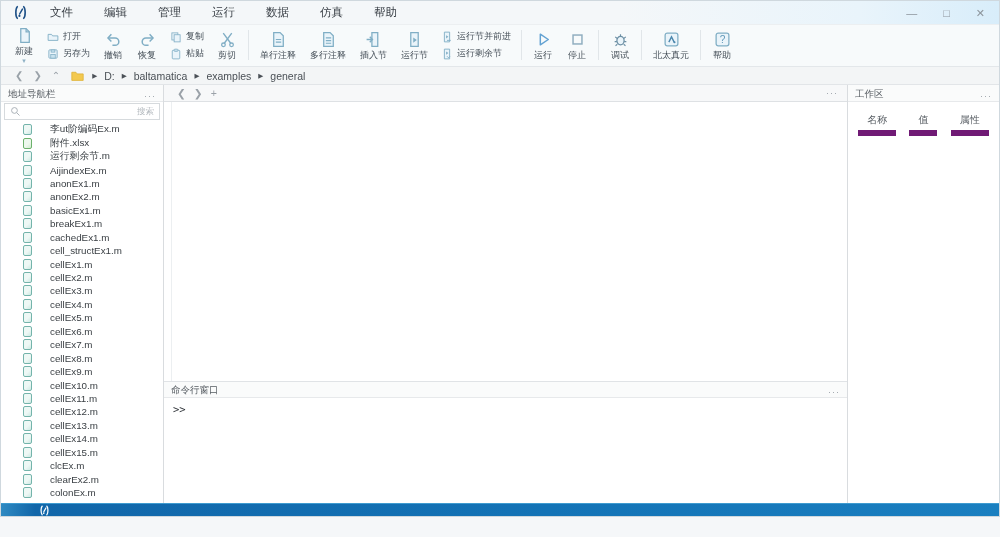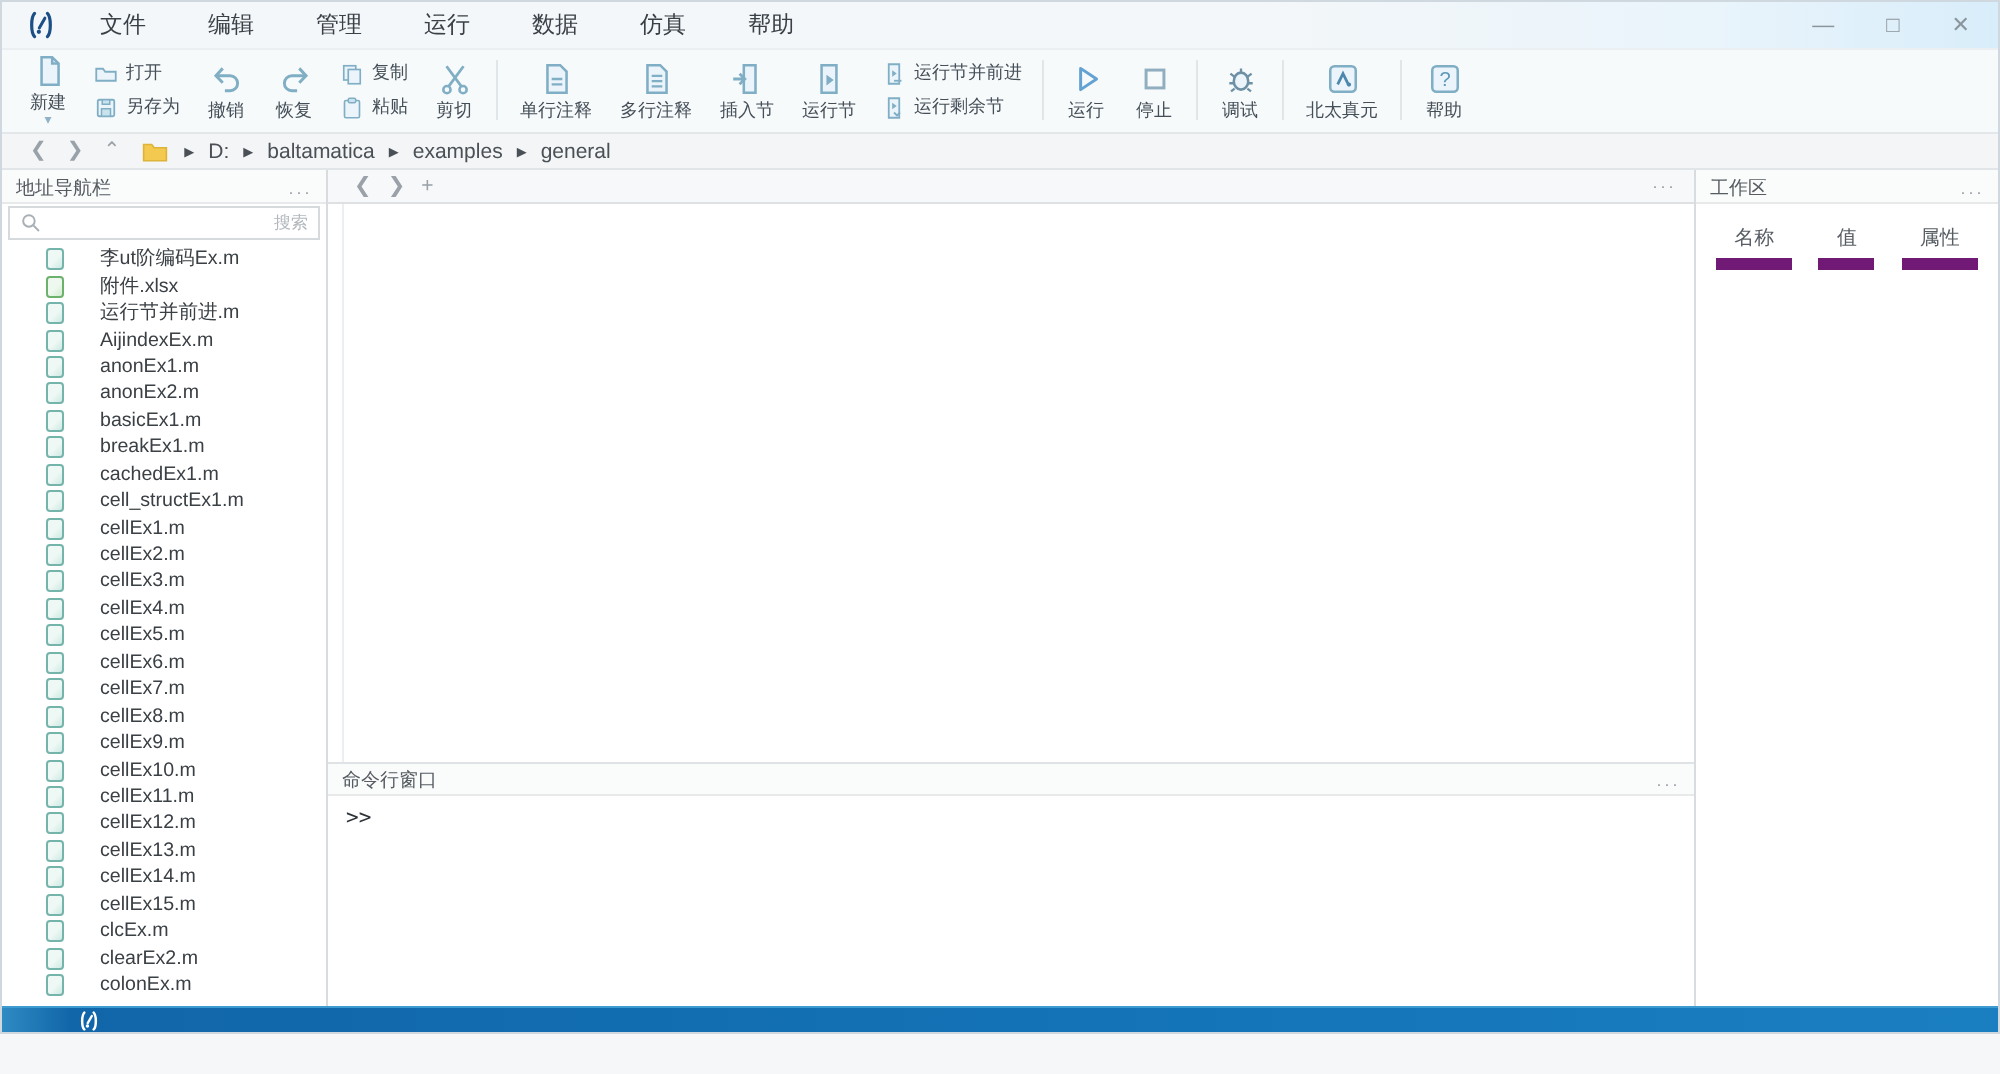--- a/index.html
+++ b/index.html
@@ -297,21 +297,21 @@
           <div class="file-item">
        <span class="ficon m"></span>
        <span>李ut阶编码Ex.m</span>
      </div>
           <div class="file-item">
        <span class="ficon xlsx"></span>
        <span>附件.xlsx</span>
      </div>
           <div class="file-item">
        <span class="ficon m"></span>
-       <span>运行节并前进.m</span>
+       <span>运行剩余节.m</span>
      </div>
           <div class="file-item">
        <span class="ficon m"></span>
        <span>AijindexEx.m</span>
      </div>
           <div class="file-item">
        <span class="ficon m"></span>
        <span>anonEx1.m</span>
      </div>
           <div class="file-item">

